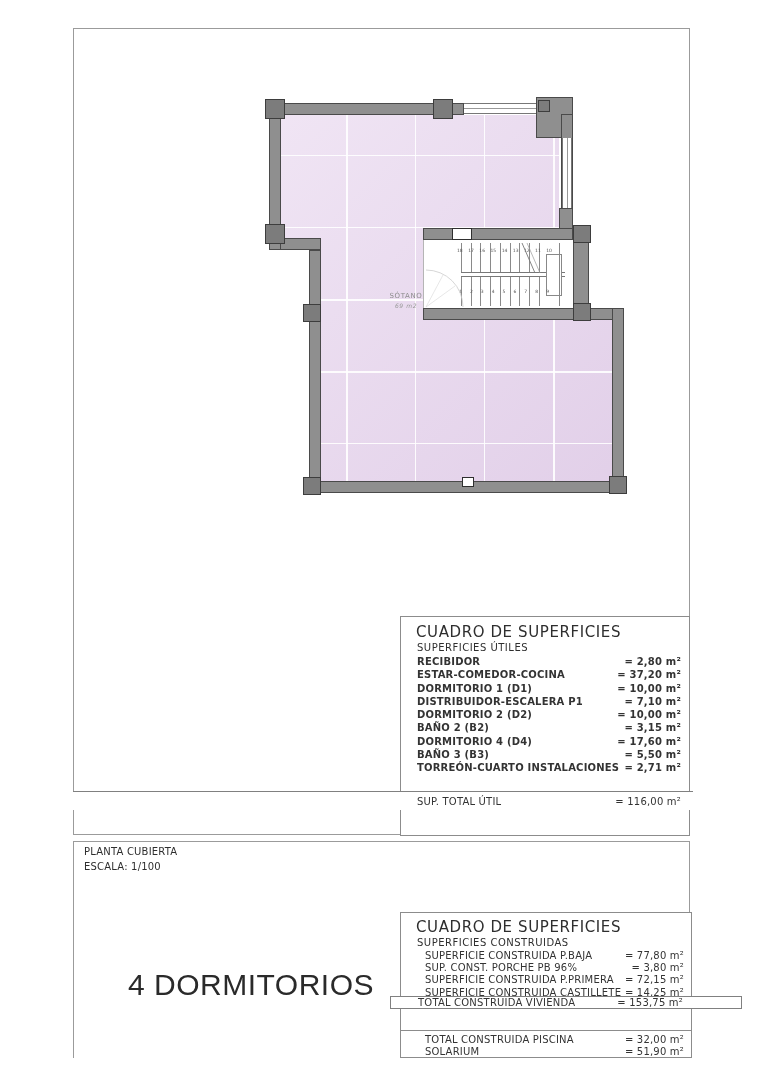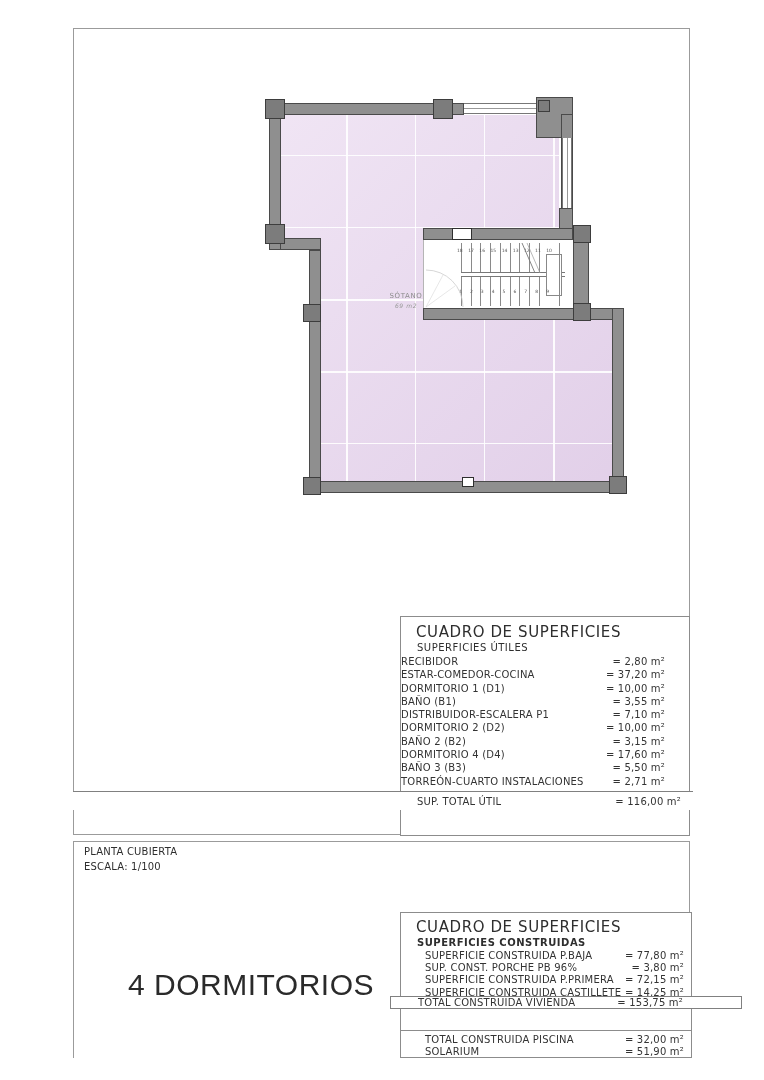--- a/index.html
+++ b/index.html
@@ -105,36 +105,32 @@
 
     <div class="abs roomlabel" style="left:355px;top:292px;width:70px;">
       <div>SÓTANO</div>
       <div class="roomarea">69 m2</div>
     </div>
   </div>
 
   <div class="abs tbox" style="left:400px;top:616px;width:290px;height:220px;"></div>
   <div class="abs ttitle" style="left:416px;top:624px;">CUADRO DE SUPERFICIES</div>
   <div class="abs tsub" style="left:417px;top:641px;">SUPERFICIES ÚTILES</div>
-  <div class="abs rows1" style="left:401px;top:655px;width:264px;">
+  <div class="abs rows1" style="left:417px;top:655px;width:264px;font-weight:bold;">
     <div class="trow">
         <span>RECIBIDOR</span>
         <span>= 2,80 m²</span>
       </div>
     <div class="trow">
         <span>ESTAR-COMEDOR-COCINA</span>
         <span>= 37,20 m²</span>
       </div>
     <div class="trow">
         <span>DORMITORIO 1 (D1)</span>
         <span>= 10,00 m²</span>
-      </div>
-    <div class="trow">
-        <span>BAÑO  (B1)</span>
-        <span>= 3,55 m²</span>
       </div>
     <div class="trow">
         <span>DISTRIBUIDOR-ESCALERA P1</span>
         <span>= 7,10 m²</span>
       </div>
     <div class="trow">
         <span>DORMITORIO 2 (D2)</span>
         <span>= 10,00 m²</span>
       </div>
     <div class="trow">
@@ -163,21 +159,21 @@
   </div>
 
   <div class="abs tblock" style="left:84px;top:845px;">
     <div>PLANTA CUBIERTA</div>
     <div>ESCALA: 1/100</div>
   </div>
   <div class="abs bigtitle" style="left:128px;top:968px;">4 DORMITORIOS</div>
 
   <div class="abs tbox" style="left:400px;top:912px;width:292px;height:146px;"></div>
   <div class="abs ttitle" style="left:416px;top:919px;">CUADRO DE SUPERFICIES</div>
-  <div class="abs tsub" style="left:417px;top:936px;font-weight:bold;">SUPERFICIES CONSTRUIDAS</div>
+  <div class="abs tsub" style="left:417px;top:936px;">SUPERFICIES CONSTRUIDAS</div>
   <div class="abs rows2" style="left:417px;top:950px;width:267px;">
     <div class="trow">
         <span>SUPERFICIE  CONSTRUIDA P.BAJA</span>
         <span>= 77,80 m²</span>
       </div>
     <div class="trow">
         <span>SUP. CONST. PORCHE PB 96%</span>
         <span>= 3,80 m²</span>
       </div>
     <div class="trow">

